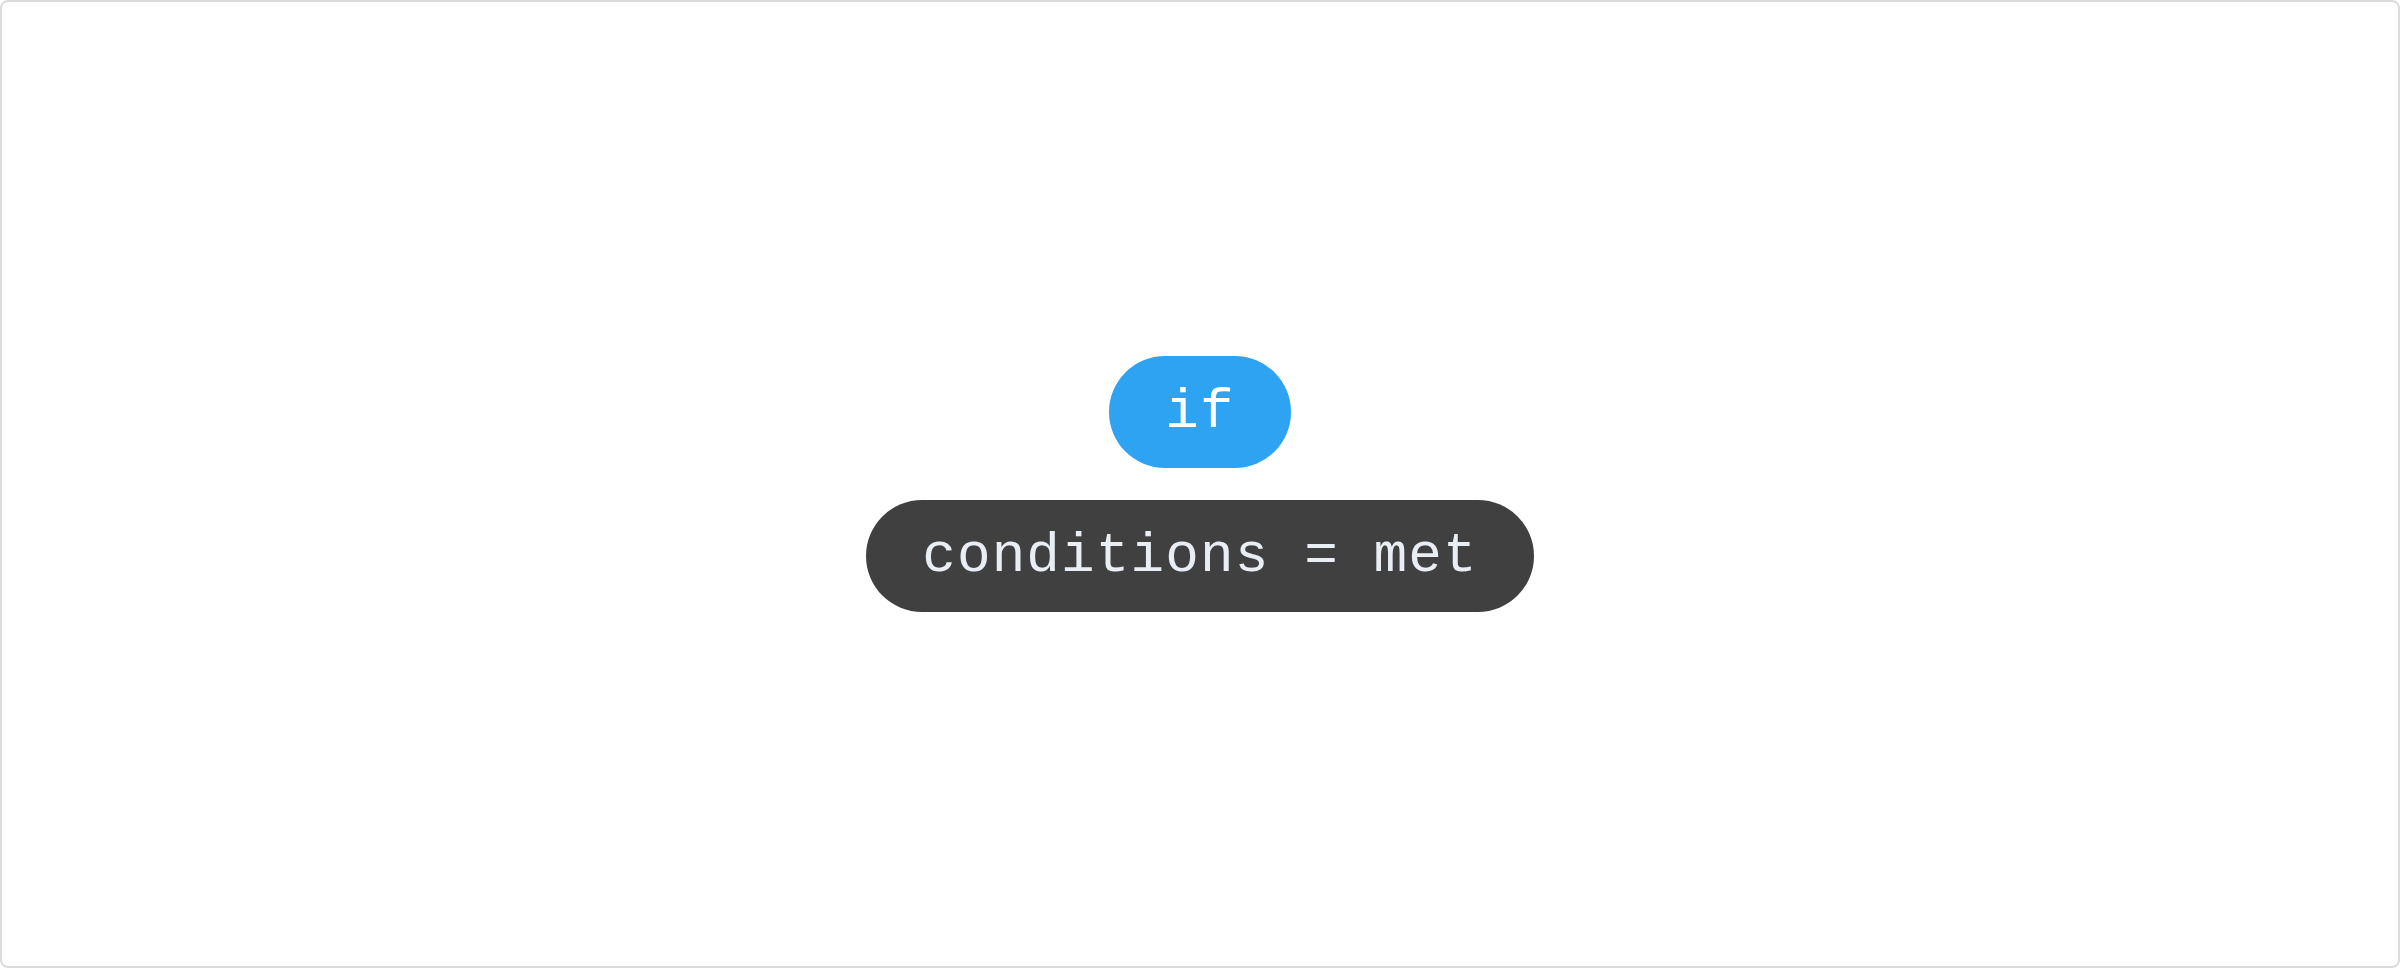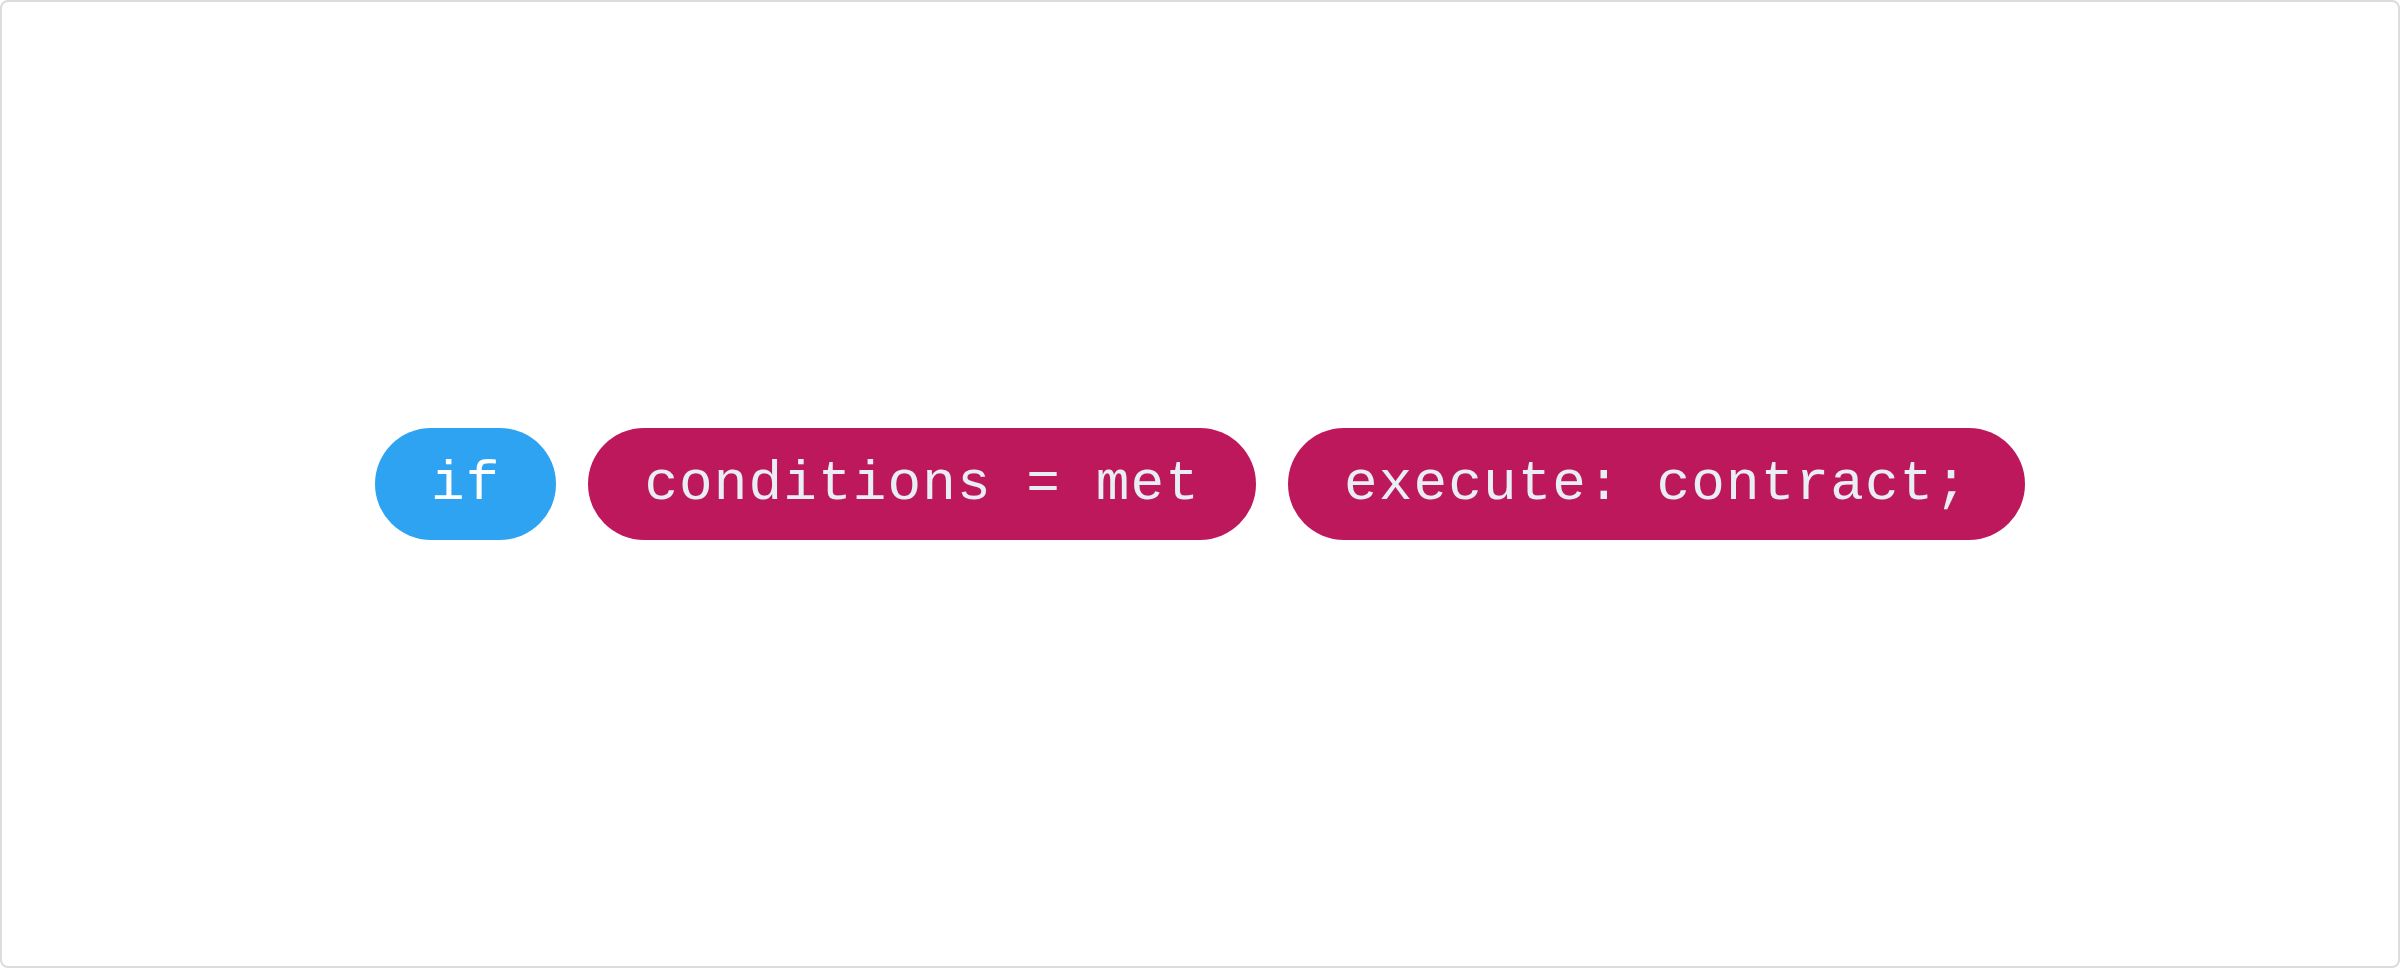--- a/index.html
+++ b/index.html
@@ -1,18 +1,19 @@
 <!DOCTYPE html>
 <html><head>
   <meta charset="utf-8">
   <style>
     * {
       margin: 0;
       padding: 0;
       box-sizing: border-box;
+      flex-direction: column;
     }
     
     body {
       width: 2400px;
       height: 968px;
       background: #ffffff;
       border: 2px solid #dcdcdc;
       border-radius: 8px;
       display: flex;
       align-items: center;
@@ -34,24 +35,23 @@
       letter-spacing: 0.02em;
       white-space: nowrap;
     }
     
     .pill-keyword {
       background: #2ea3f2;
       color: #ffffff;
     }
     
     .pill-statement {
-      background: #be185d;
+      background: #404040;
       color: #e8eef4;
     }
   </style>
 </head>
 <body>
 
 <div class="pill-container">
   <span class="pill pill-keyword">if</span>
   <span class="pill pill-statement">conditions = met</span>
-  <span class="pill pill-statement">execute: contract;</span>
 </div>
 
 </body></html>

